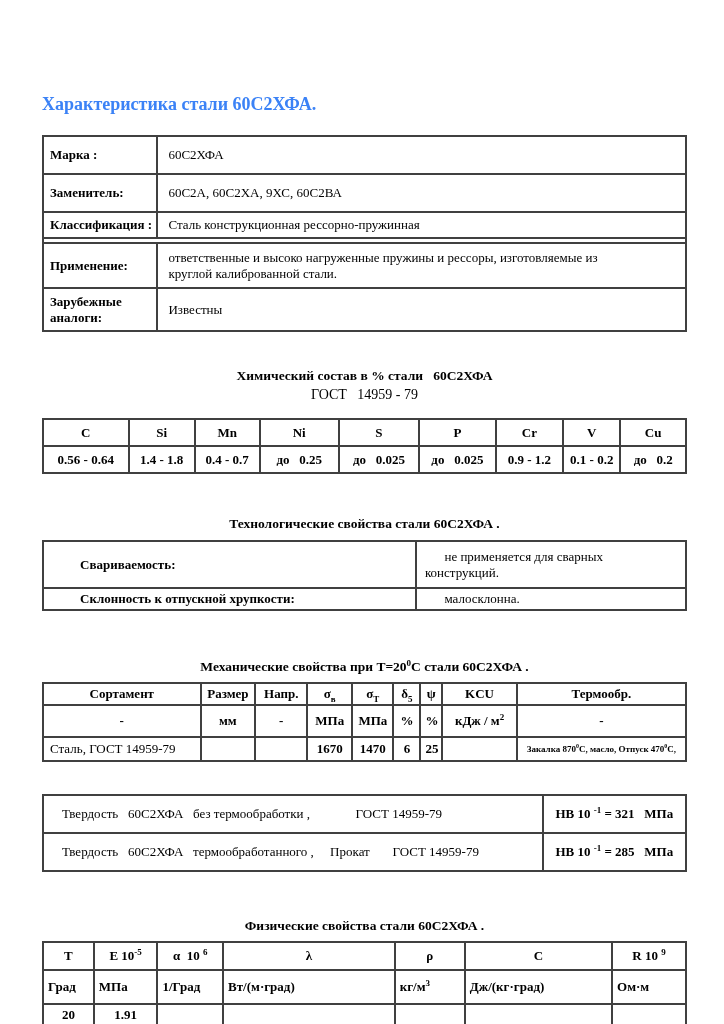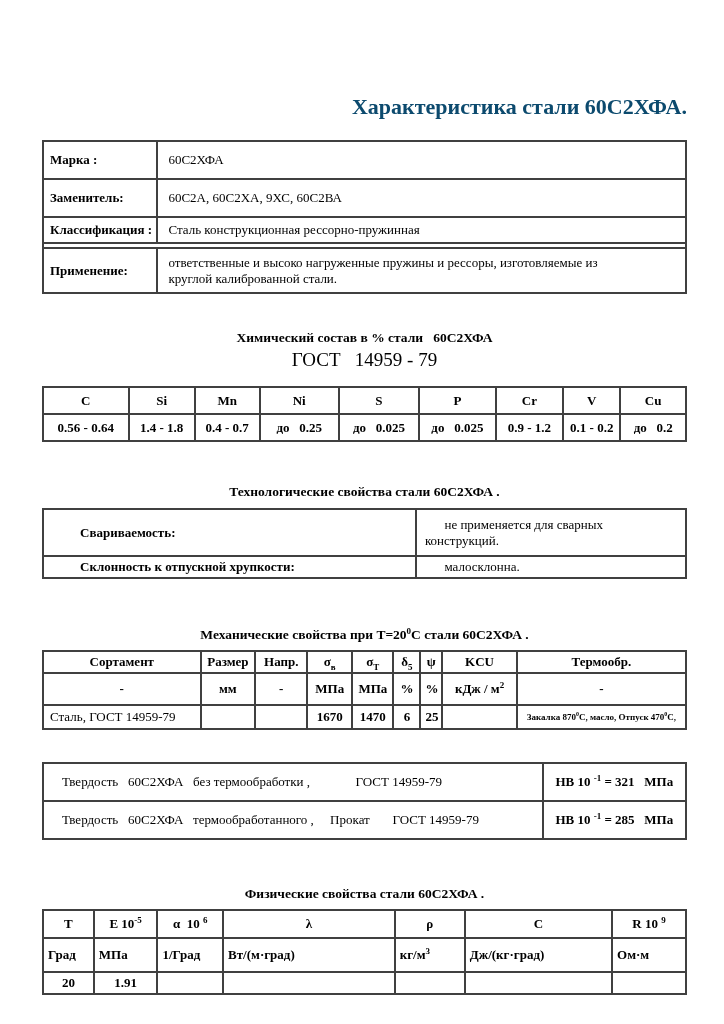--- a/index.html
+++ b/index.html
@@ -5,23 +5,23 @@
   * { box-sizing: border-box; }
   html, body { margin: 0; padding: 0; background: #ffffff; }
   .page {
     width: 724px; height: 1024px; overflow: hidden;
     padding: 94px 37px 0 42px;
     font-family: "Liberation Serif", "DejaVu Serif", serif;
     color: #000;
     background: #ffffff;
   }
   .doc-title {
-    text-align: right;
-    color: #0c4a6e;
-    font-size: 22px;
+    text-align: left;
+    color: #3b82f6;
+    font-size: 18px;
     font-weight: bold;
     margin: 0 0 20px 0;
     white-space: pre-wrap;
   }
   table {
     border-collapse: collapse;
     table-layout: fixed;
     width: 100%;
   }
   td, th {
@@ -33,21 +33,21 @@
     vertical-align: middle;
   }
   .section-title {
     text-align: center;
     font-weight: bold;
     font-size: 13.5px;
     white-space: pre-wrap;
   }
   .section-sub {
     text-align: center;
-    font-size: 19px;
+    font-size: 14px;
     margin-top: 3px;
     white-space: pre-wrap;
   }
   .sup { vertical-align: super; font-size: 9px; line-height: 0; }
   .sb  { vertical-align: sub;   font-size: 9px; line-height: 0; }
 
   
   .info-tbl { margin-bottom: 36px; }
   .info-tbl .lbl { font-weight: bold; padding-left: 6px; }
   .info-tbl .val { padding-left: 10px; }
@@ -116,20 +116,24 @@
       <td class="lbl">Классификация :</td>
       <td class="val">Сталь конструкционная рессорно-пружинная</td>
     </tr>
     <tr class="r-thin">
       <td colspan="2"></td>
     </tr>
     <tr class="r-h45">
       <td class="lbl">Применение:</td>
       <td class="val">ответственные и высоко нагруженные пружины и рессоры, изготовляемые из
 круглой калиброванной стали.</td>
+    </tr>
+    <tr class="r-h43">
+      <td class="lbl">Зарубежные аналоги:</td>
+      <td class="val">Известны</td>
     </tr>
   </tbody>
     </table>
 
   <div class="section-title">Химический состав в % стали   60С2ХФА</div>
   <div class="section-sub">ГОСТ   14959 - 79</div>
 
   <table class="chem-tbl">
     <colgroup>
       <col style="width:13.3%">

